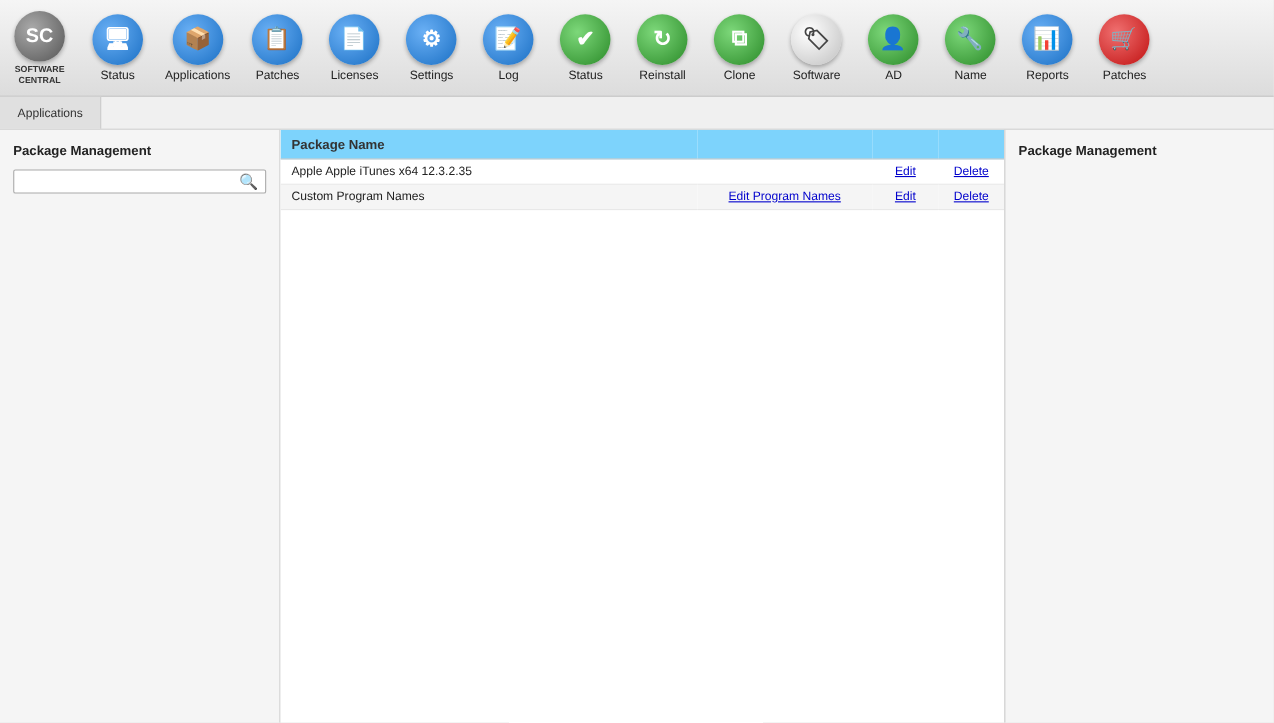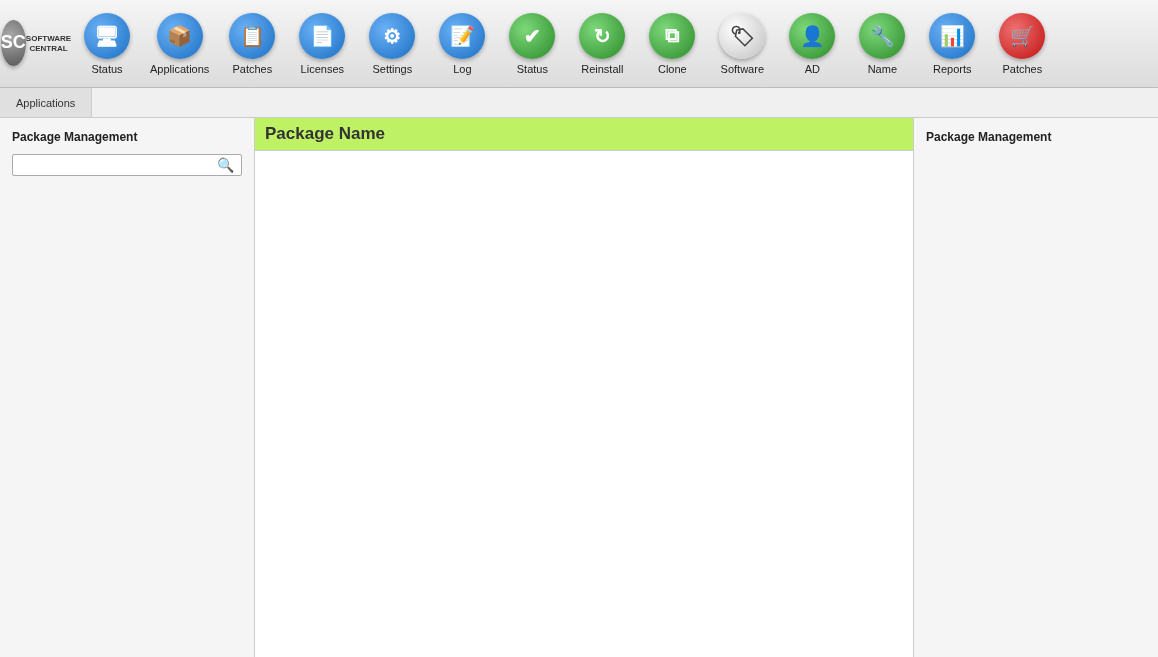--- a/index.html
+++ b/index.html
@@ -22,21 +22,21 @@
       min-width: 70px;
       padding: 4px 8px;
       cursor: pointer;
       text-decoration: none;
       color: #222;
       font-size: 11px;
     }
     .nav-logo {
       width: 72px;
       display: flex;
-      flex-direction: row;
+      flex-direction: column;
       align-items: center;
       justify-content: center;
       padding: 4px 16px;
     }
 
     
     .icon-circle {
       width: 46px;
       height: 46px;
       border-radius: 50%;
@@ -134,25 +134,25 @@
     #center-content {
       flex: 1;
       background: white;
       overflow-y: auto;
     }
     .package-table {
       width: 100%;
       border-collapse: collapse;
     }
     .package-table th {
-      background: #bef264;
+      background: #7dd3fc;
       border-bottom: 1px solid #ccc;
       text-align: left;
       padding: 6px 10px;
-      font-size: 17px;
+      font-size: 12px;
       font-weight: bold;
       color: #333;
     }
     .package-table tr:nth-child(even) {
       background: #f5f5f5;
     }
     .package-table tr:nth-child(odd) {
       background: #ffffff;
     }
     .package-table td {
@@ -279,20 +279,32 @@
     <table class="package-table">
       <thead>
         <tr>
           <th class="col-name">Package Name</th>
           <th class="col-action"></th>
           <th class="col-edit"></th>
           <th class="col-delete"></th>
         </tr>
       </thead>
       <tbody id="package-tbody">
+          <tr>
+            <td>Apple Apple iTunes x64 12.3.2.35</td>
+            <td style="text-align: center;"></td>
+            <td style="text-align: center;"><button class="link-btn">Edit</button></td>
+            <td style="text-align: center;"><button class="link-btn">Delete</button></td>
+          </tr>
+          <tr>
+            <td>Custom Program Names</td>
+            <td style="text-align: center;"><button class="link-btn">Edit Program Names</button></td>
+            <td style="text-align: center;"><button class="link-btn">Edit</button></td>
+            <td style="text-align: center;"><button class="link-btn">Delete</button></td>
+          </tr>
         </tbody>
     </table>
   </div>
 
   <div id="right-sidebar">
     <div class="right-sidebar-title">Package Management</div>
   </div>
 
 </div>
 

